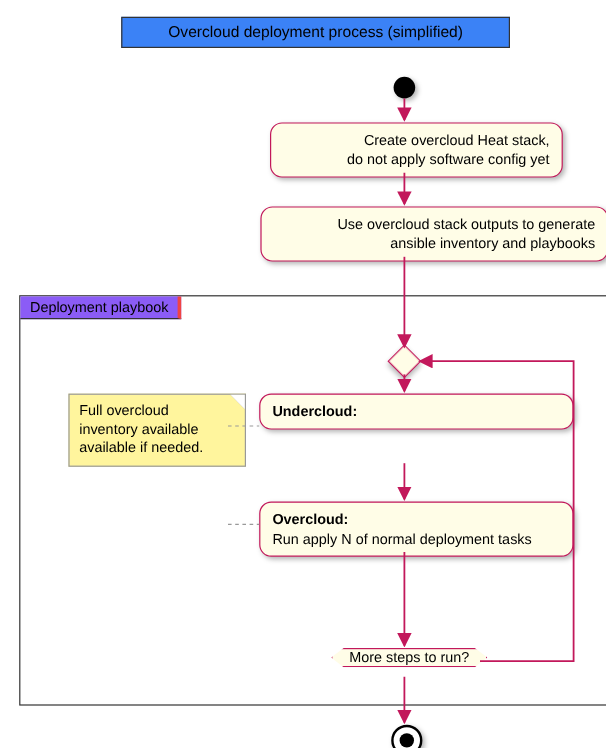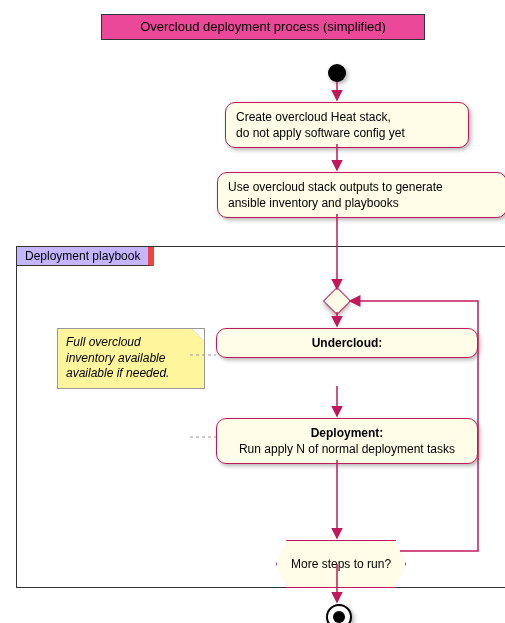--- a/index.html
+++ b/index.html
@@ -1,28 +1,28 @@
 <!DOCTYPE html>
 <html><head>
 <meta charset="utf-8">
 <style>
   body{margin:0;padding:10px;font-family:sans-serif;font-size:12px;background:#fff;color:#000}
   .canvas{position:relative;width:505px;height:623px}
-  .title-box{position:absolute;left:91px;top:4px;width:322px;height:24px;border:1px solid #333;background:#ec4899;text-align:center;line-height:24px;font-size:13px}
+  .title-box{position:absolute;left:91px;top:4px;width:322px;height:24px;border:1px solid #333;background:#3b82f6;text-align:center;line-height:24px;font-size:13px}
   .start-dot{position:absolute;left:318px;top:54px;width:18px;height:18px;background:#000;border-radius:50%}
   .shadow{filter:drop-shadow(2px 2px 2px rgba(0,0,0,.3))}
-  .node{position:absolute;background:#fffde7;border:1.5px solid #c2185b;border-radius:10px;padding:6px 10px;text-align:left;line-height:1.35}
-  .node-left{text-align:center}
-  .note{position:absolute;background:#fff59d;border:1px solid #999;padding:6px 8px;font-style:italic;line-height:1.3}
+  .node{position:absolute;background:#fffde7;border:1.5px solid #c2185b;border-radius:10px;padding:6px 10px;text-align:right;line-height:1.35}
+  .node-left{text-align:left}
+  .note{position:absolute;background:#fff59d;border:1px solid #999;padding:6px 8px;line-height:1.3}
   .note::after{content:"";position:absolute;top:0;right:0;width:0;height:0;border-top:12px solid #fff;border-left:12px solid transparent}
   .note::before{content:"";position:absolute;top:0;right:0;width:0;height:0;border-top:12px solid #999;border-left:12px solid transparent}
   .frame{position:absolute;left:6px;top:236px;width:490px;height:340px;border:1px solid #333}
-  .frame-label{position:absolute;left:0;top:0;background:#c4b5fd;border-right:6px solid #ef4444;border-bottom:1px solid #333;padding:2px 8px;font-size:12px}
+  .frame-label{position:absolute;left:0;top:0;background:#8b5cf6;border-right:3px solid #ef4444;border-bottom:1px solid #333;padding:2px 8px;font-size:12px}
   .diamond{position:absolute;width:18px;height:18px;background:#fffde7;border:1.5px solid #c2185b;transform:rotate(45deg)}
-  .hex{position:absolute;background:#fffde7;border:1.5px solid #c2185b;padding:16px 14px;clip-path:polygon(8% 0,92% 0,100% 50%,92% 100%,8% 100%,0 50%);text-align:center}
+  .hex{position:absolute;background:#fffde7;border:1.5px solid #c2185b;padding:0 14px;clip-path:polygon(8% 0,92% 0,100% 50%,92% 100%,8% 100%,0 50%);text-align:center}
   .end-outer{position:absolute;left:316px;top:594px;width:22px;height:22px;border:2px solid #000;border-radius:50%;background:#fff}
   .end-inner{position:absolute;left:5px;top:5px;width:12px;height:12px;background:#000;border-radius:50%}
   svg{position:absolute;left:0;top:0;pointer-events:none}
   .arrow{stroke:#c2185b;stroke-width:1.5;fill:none}
   .dash{stroke:#999;stroke-width:1;stroke-dasharray:3,3;fill:none}
 </style>
 </head>
 <body>
 
 <div class="canvas">
@@ -41,21 +41,21 @@
   <div class="diamond shadow" style="left:317px;top:281px"></div>
 
   <div class="note" style="left:47px;top:318px;width:130px">Full overcloud<br>inventory available<br>available if needed.</div>
 
   <div class="node node-left shadow" style="left:206px;top:318px;width:240px">
     <b>Undercloud:</b><br>
   </div>
 
 
   <div class="node node-left shadow" style="left:206px;top:408px;width:240px">
-    <b>Deployment:</b><br>
+    <b>Overcloud:</b><br>
     <span>Run apply N of normal deployment tasks</span>
   </div>
 
   <div class="hex shadow" style="left:266px;top:530px">More steps to run?</div>
 
   <div class="end-outer shadow">
       <div class="end-inner"></div>
     </div>
 
   <svg width="505" height="623">

